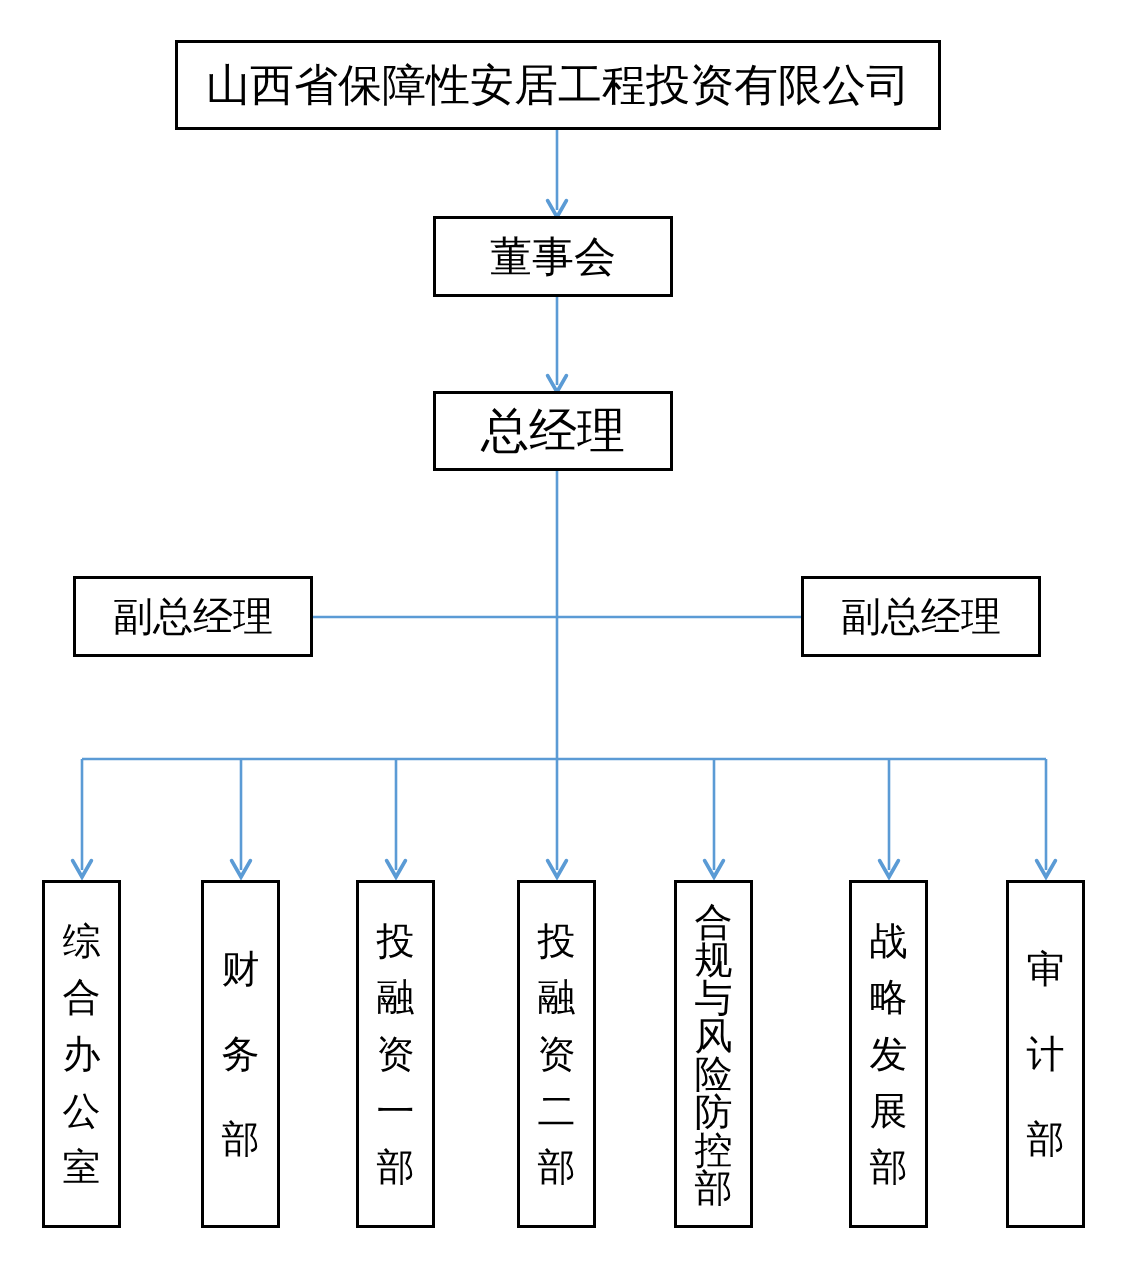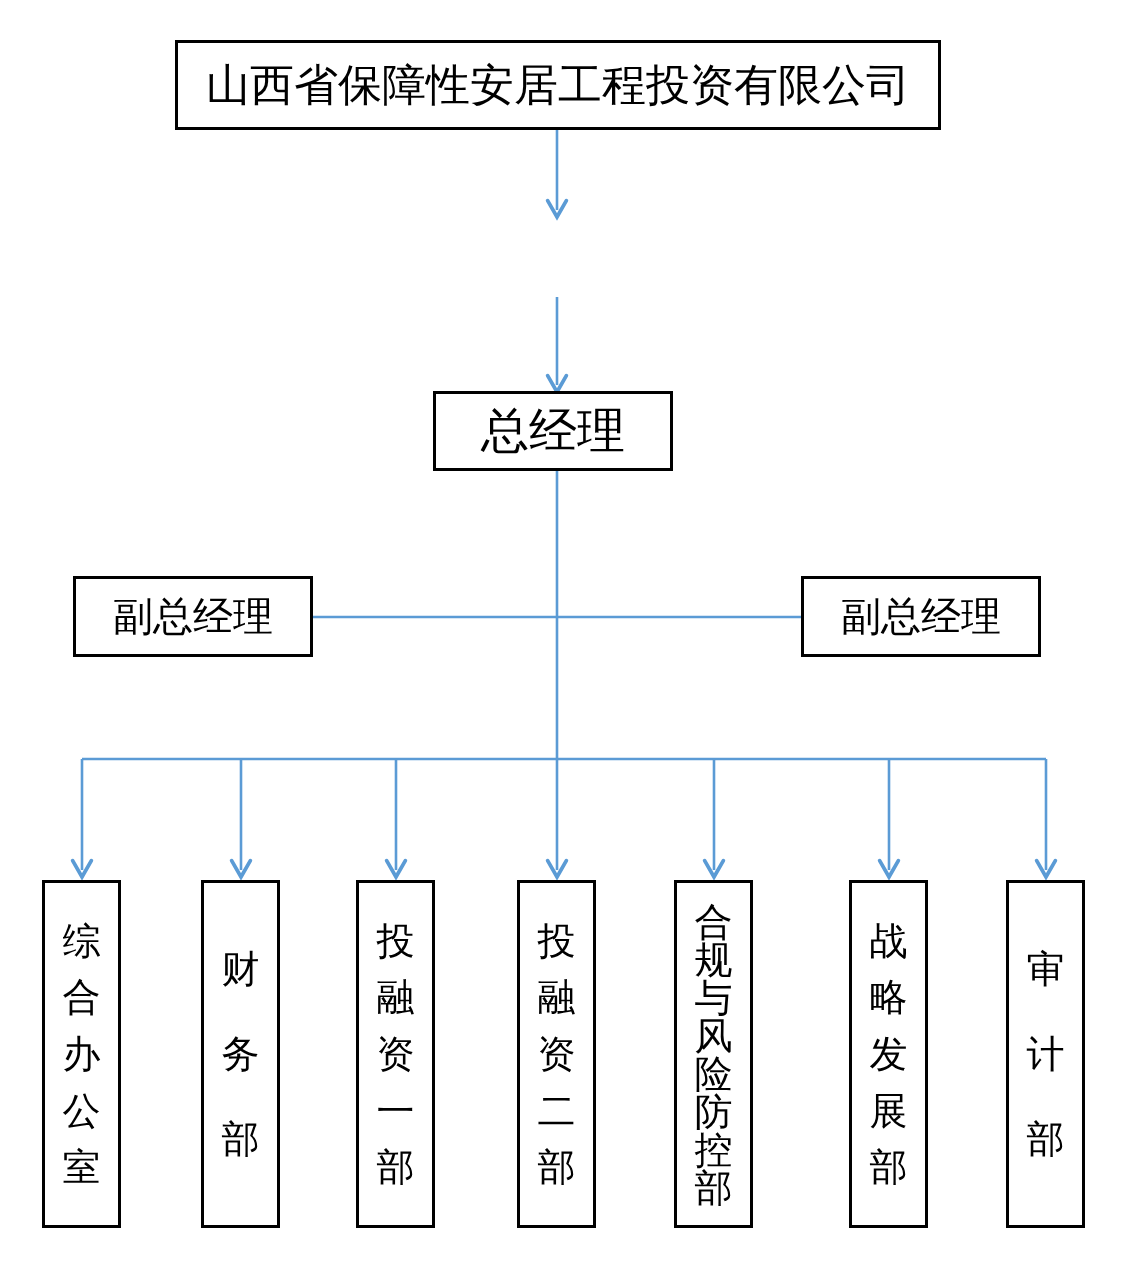--- a/index.html
+++ b/index.html
@@ -102,20 +102,23 @@
     <line x1="557" y1="759" x2="557" y2="870" marker-end="url(#arrowV)"></line>
     <line x1="714" y1="759" x2="714" y2="870" marker-end="url(#arrowV)"></line>
     <line x1="889" y1="759" x2="889" y2="870" marker-end="url(#arrowV)"></line>
     <line x1="1046" y1="759" x2="1046" y2="870" marker-end="url(#arrowV)"></line>
   </svg>
 
   <div class="box company-box">
     <span>山西省保障性安居工程投资有限公司</span>
   </div>
 
+  <div class="box board-box">
+    <span>董事会</span>
+  </div>
 
   <div class="box gm-box">
     <span>总经理</span>
   </div>
 
   <div class="box dgm-left">
     <span>副总经理</span>
   </div>
 
   <div class="box dgm-right">

